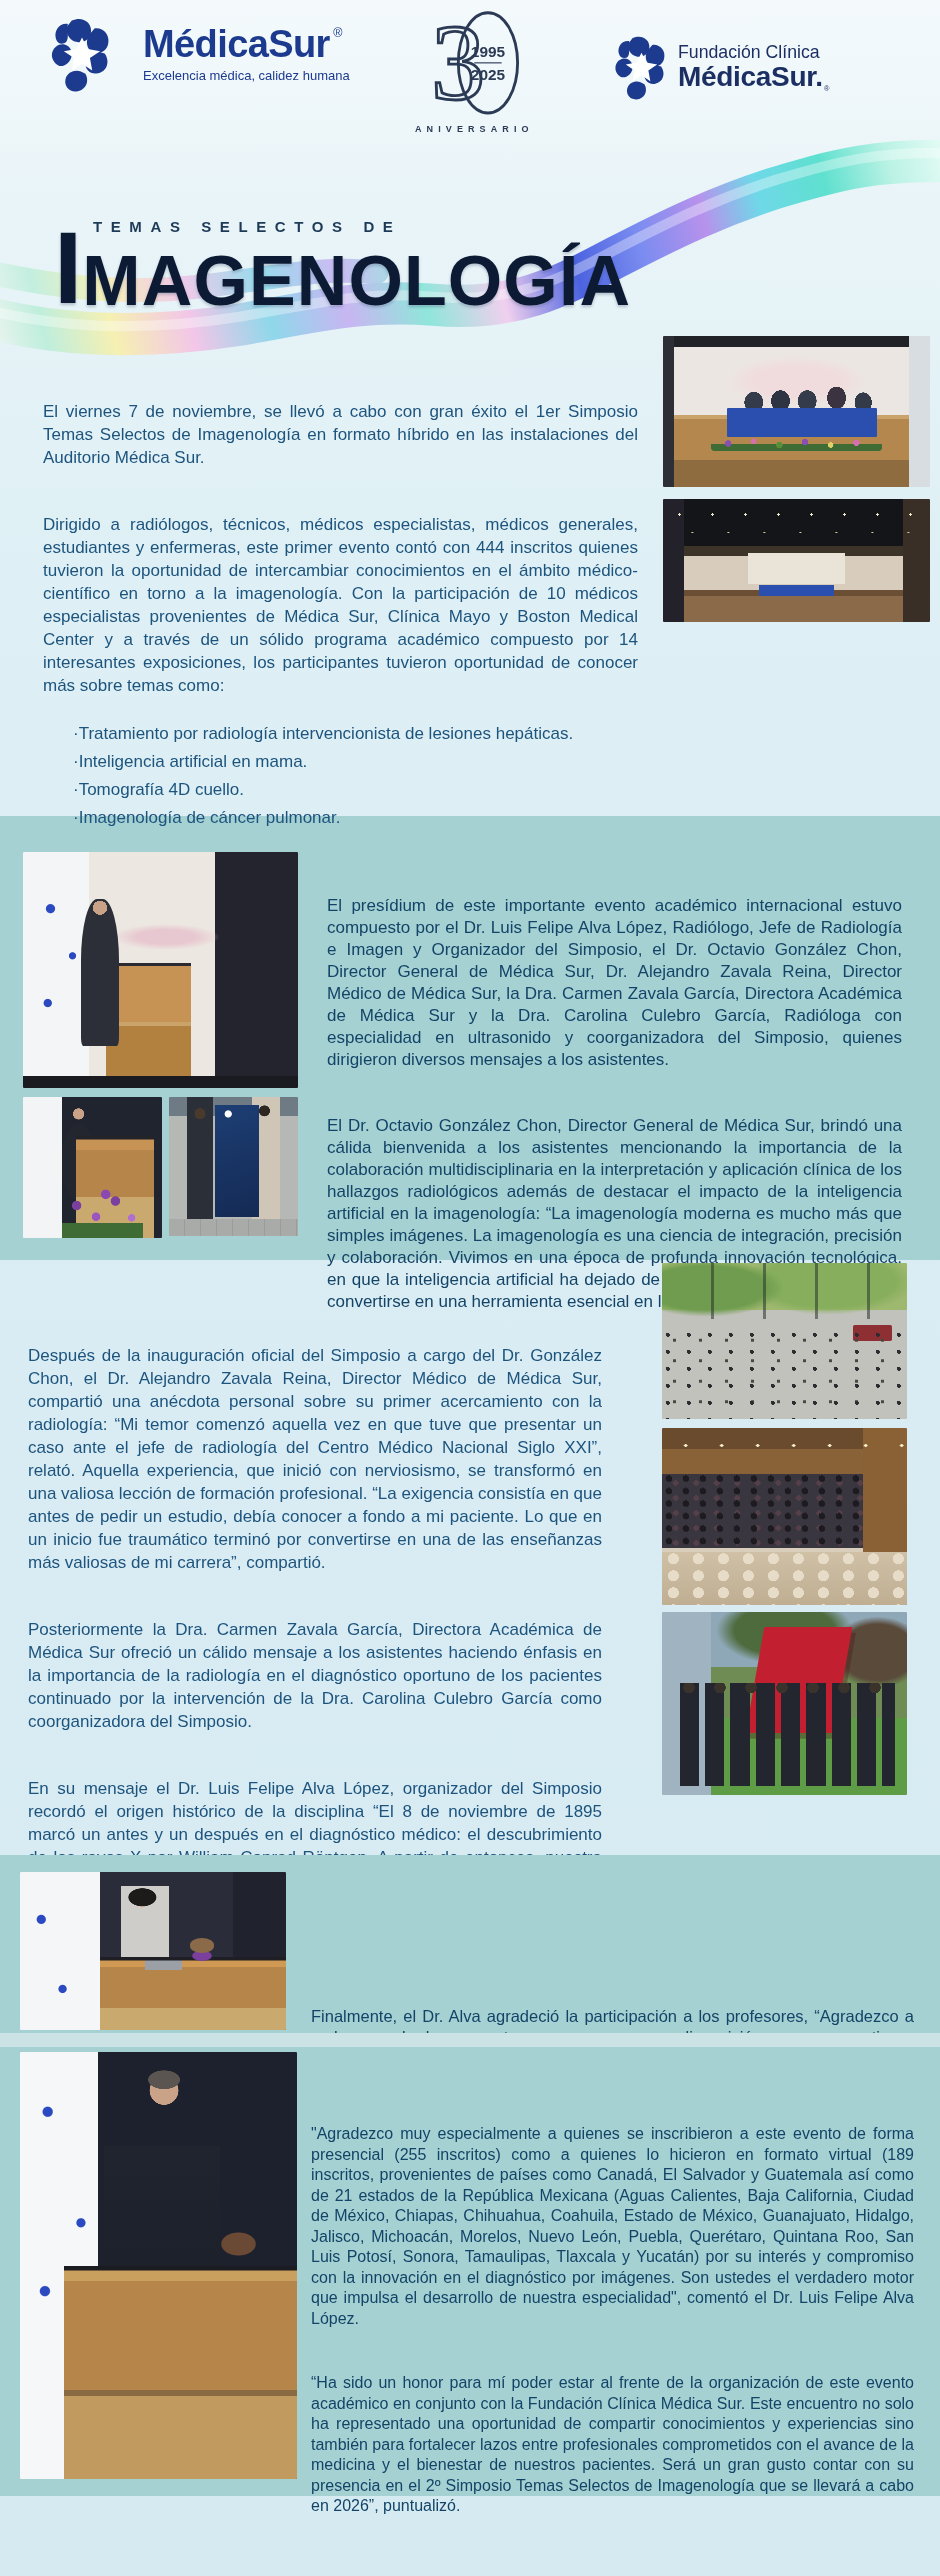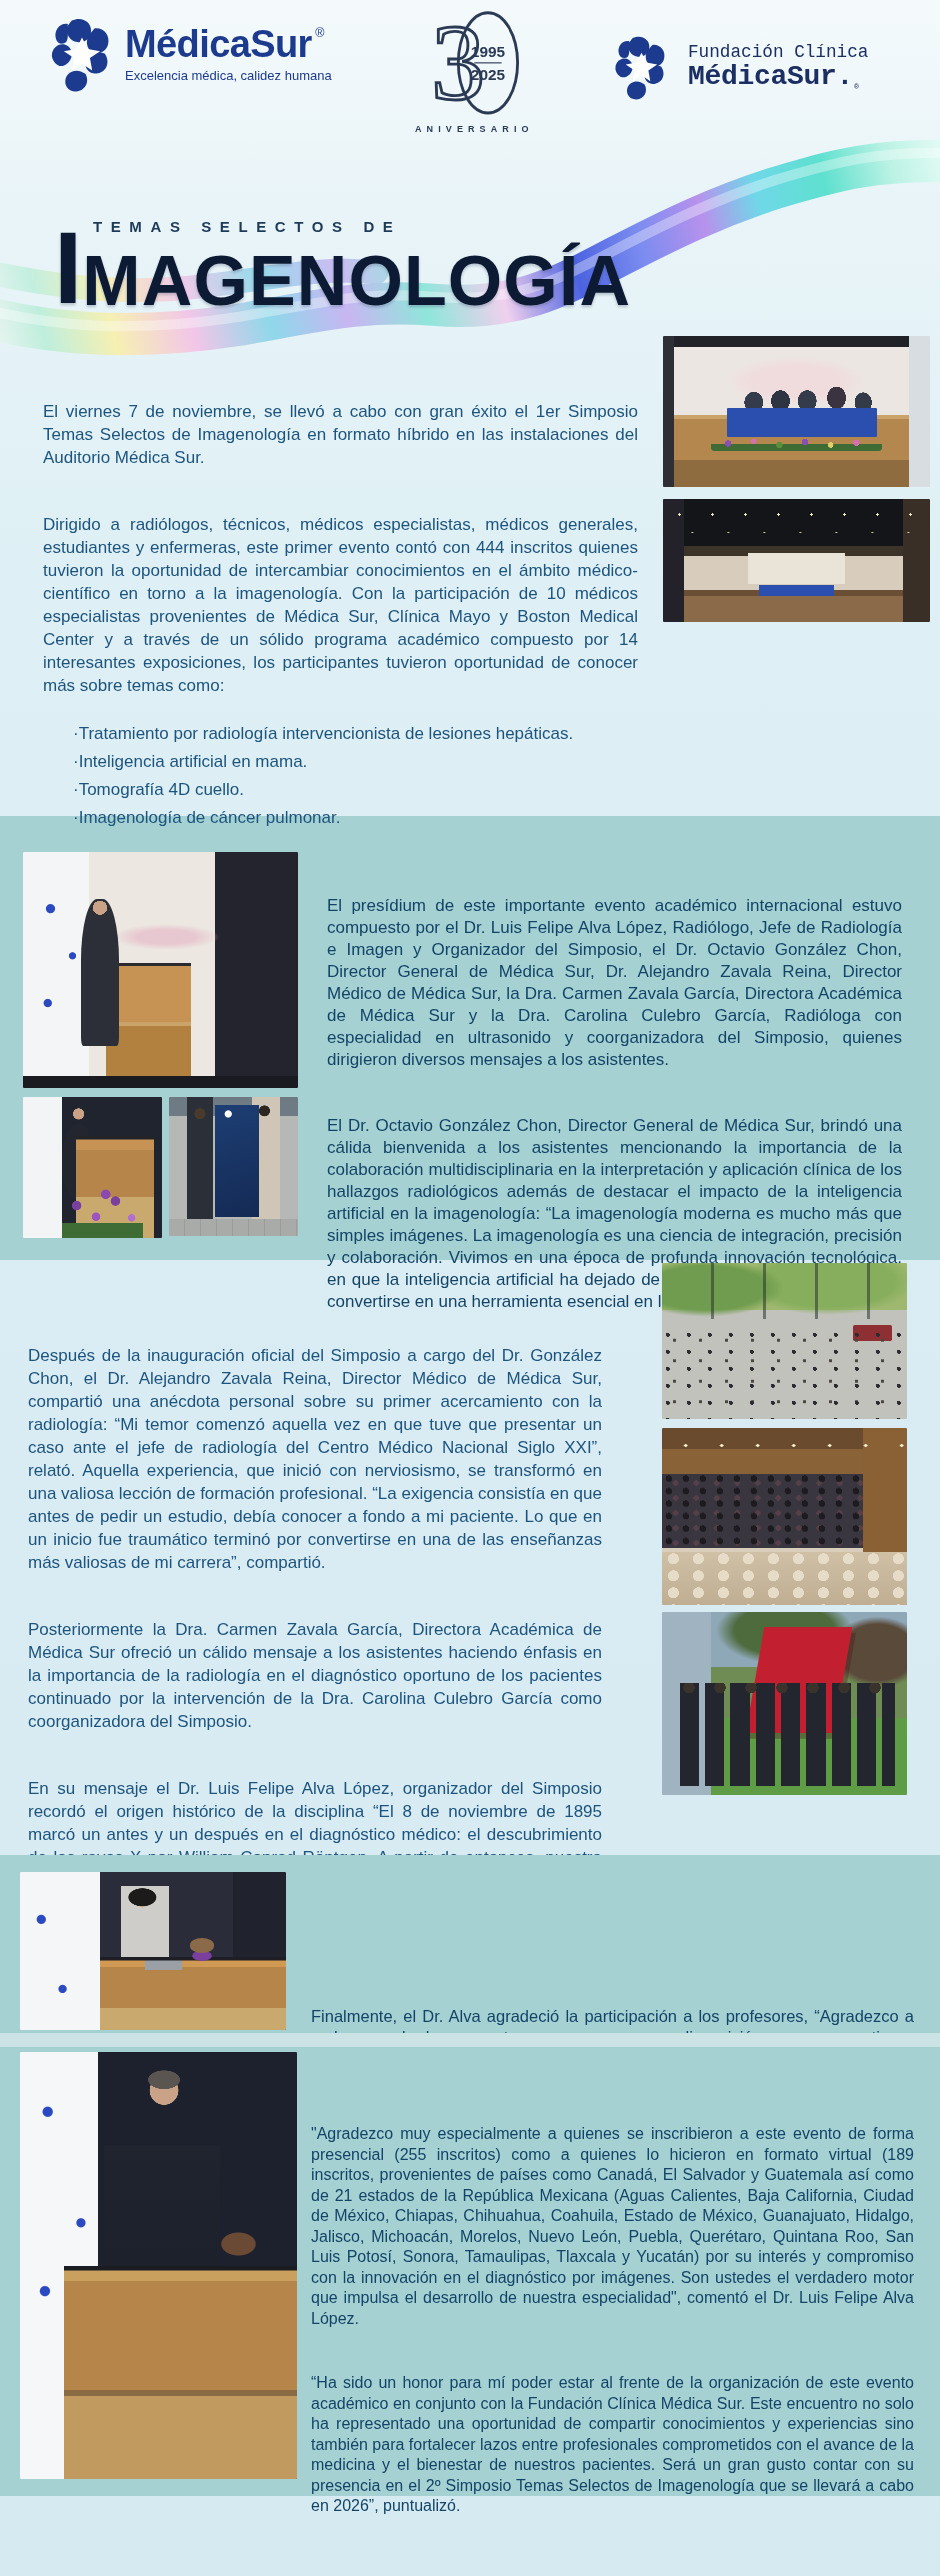--- a/index.html
+++ b/index.html
@@ -10,29 +10,29 @@
   .page {
     position: relative;
     width: 941px;
     height: 2576px;
     margin: 0 auto;
     overflow: hidden;
     background: linear-gradient(180deg, #f4fafc 0%, #e9f4f8 8%, #def0f5 22%, #d9ecf3 55%, #d6eaf2 100%);
   }
 
   
-  .brand { position: absolute; left: 50px; top: 16px; display: flex; align-items: center; gap: 11px; }
+  .brand { position: absolute; left: 50px; top: 16px; display: flex; align-items: center; gap: 29px; }
   .brand-text .wordmark { font-size: 38px; font-weight: 700; color: #1c3a8e; letter-spacing: -0.6px; line-height: 1; }
   .brand-text .wordmark sup { font-size: 12.5px; font-weight: 400; vertical-align: 19.4px; margin-left: 3.4px; }
   .brand-text .tagline { font-size: 13px; font-weight: 500; color: #1c3a8e; margin-top: 5.7px; letter-spacing: 0; }
 
   .anniv { position: absolute; left: 415px; top: 8px; width: 114px; text-align: center; color: #2b3a55; }
   .anniv-label { font-size: 9px; font-weight: 600; letter-spacing: 5.1px; color: #2b3a55; margin-top: 2.3px; }
 
-  .foundation { position: absolute; left: 614px; top: 34px; display: flex; align-items: center; gap: 19px; font-family: Liberation Mono, monospace; }
+  .foundation { position: absolute; left: 614px; top: 34px; display: flex; align-items: center; gap: 9px; }
   .f-line1 { font-size: 17.7px; font-weight: 400; color: #1c2f63; line-height: 1.15; }
   .f-line2 { font-size: 28px; font-weight: 700; color: #1c2f63; line-height: 1.05; letter-spacing: -0.3px; }
   .f-line2 sup { font-size: 7.4px; font-weight: 400; vertical-align: -4.6px; margin-left: 1.1px; }
 
   
   .ribbon { position: absolute; left: 0; top: 131px; width: 941px; height: 245px; z-index: 1; }
   .kicker { position: absolute; left: 93px; top: 218px; z-index: 2;
             font-size: 15px; font-weight: 700; letter-spacing: 8.6px; color: #1d3a57; }
   .big-title { position: absolute; left: 54px; top: 229px; z-index: 2; display: flex; align-items: flex-end;
                color: #0c1a33; text-shadow: 0 1.7px 2.9px rgba(20,40,80,0.25), 0 0.6px 0 rgba(255,255,255,0.15); }

